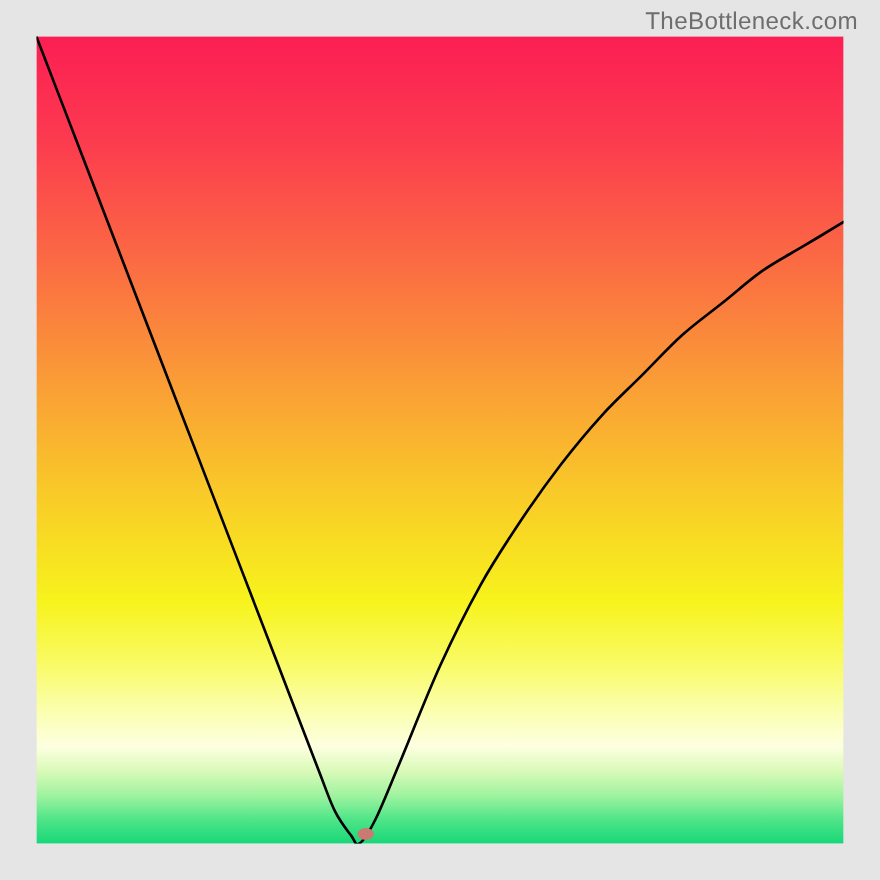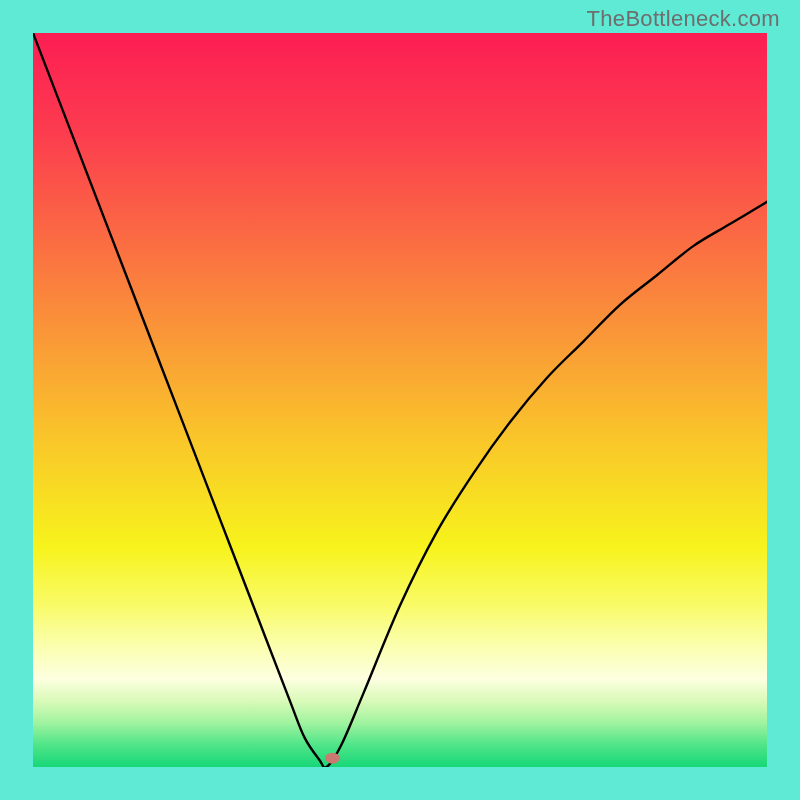--- a/index.html
+++ b/index.html
@@ -10,21 +10,21 @@
     overflow: hidden;
     background: #000;
     font-family: Arial, Helvetica, sans-serif;
   }
   .frame {
     position: absolute;
     top: 0;
     left: 0;
     width: 800px;
     height: 800px;
-    background: #5eead4;
+    background: #e5e5e5;
   }
   .plot-area {
     position: absolute;
     top: 33px;
     left: 33px;
     width: 734px;
     height: 734px;
     overflow: hidden;
   }
   .watermark {

